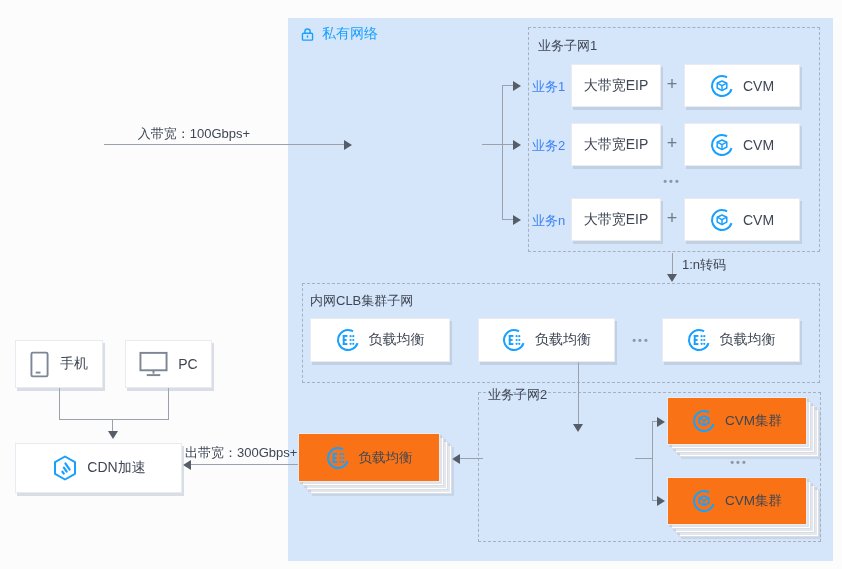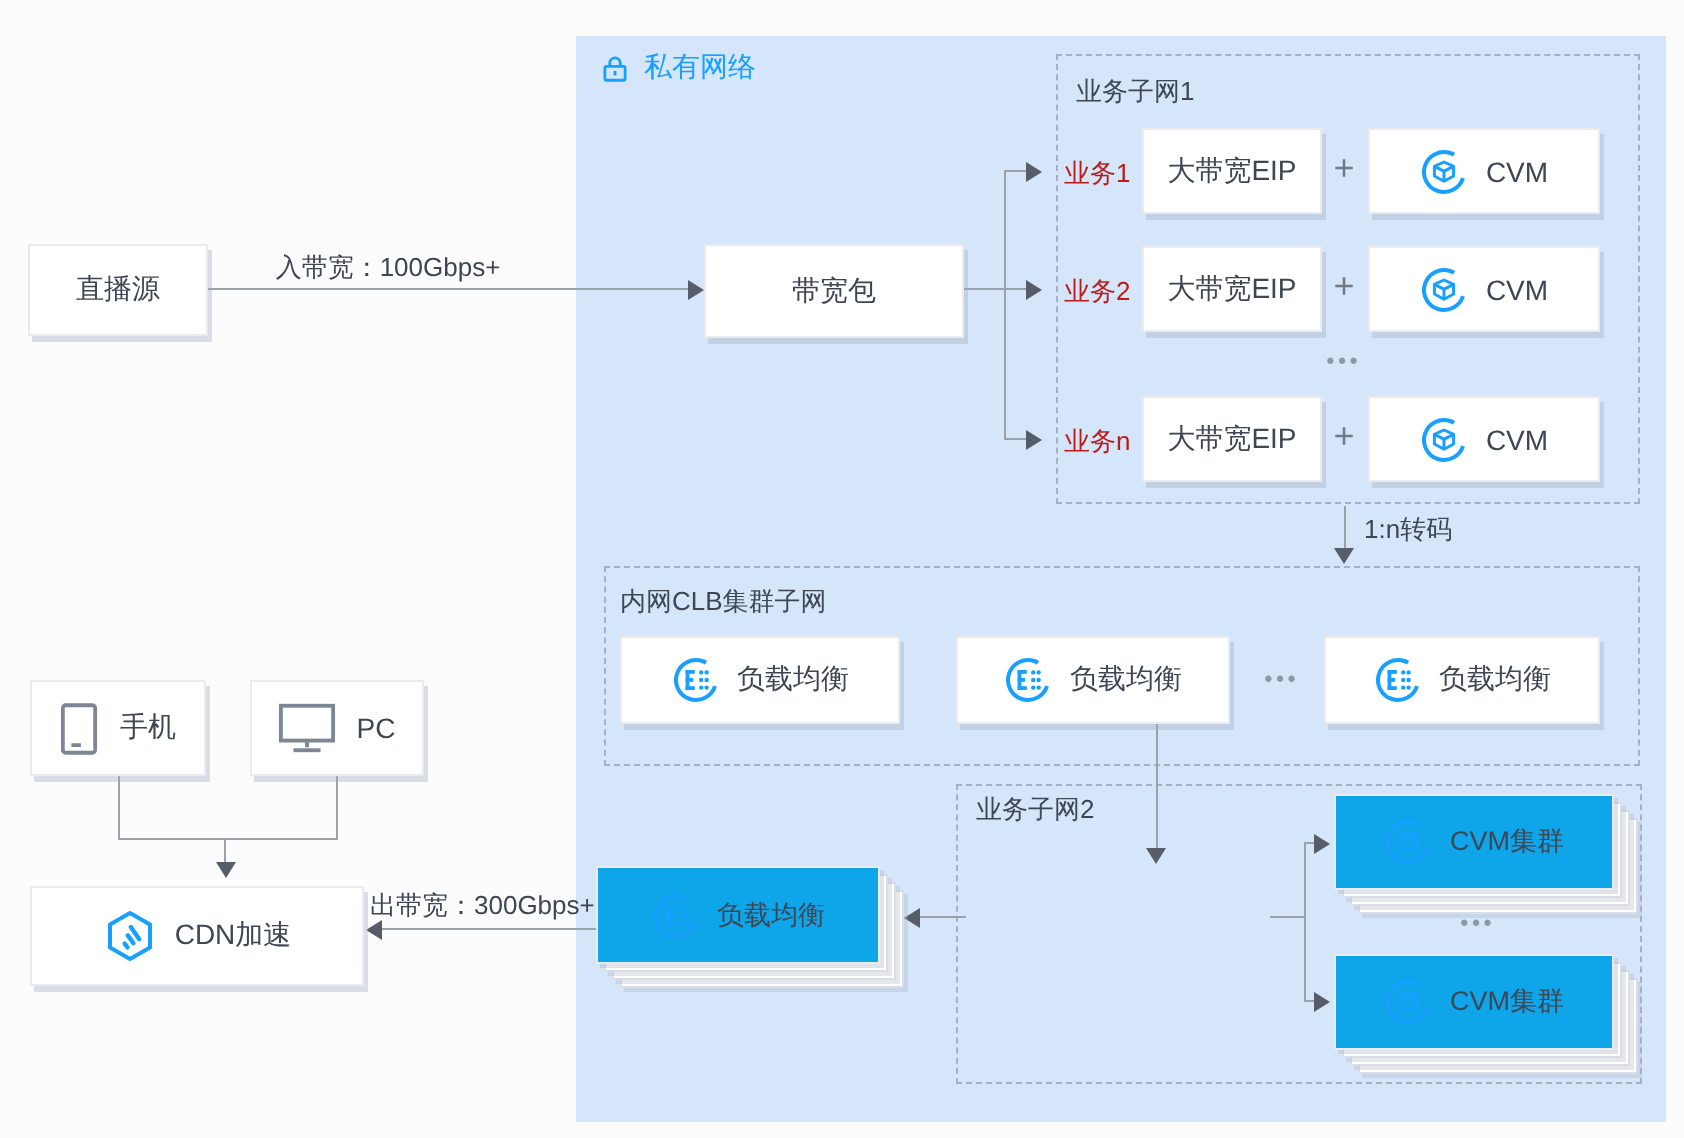--- a/index.html
+++ b/index.html
@@ -15,36 +15,36 @@
   .region-title { position:absolute; font-size:13px; color:#3e4654; }
 
   .node { position:absolute; background:#fff; border:1px solid #e9ebf0;
           box-shadow:2px 3px 0 rgba(165,175,192,.4);
           display:flex; align-items:center; justify-content:center; gap:9px;
           font-size:14px; color:#3e4654; }
 
   .stack { position:absolute; }
   .sheet { position:absolute; width:100%; height:100%; background:#fff;
            border:1px solid #d9dee6; box-shadow:2px 2px 0 rgba(165,175,192,.3); }
-  .stack-main { position:absolute; left:0; top:0; width:100%; height:100%; background:#0ea5e9;
+  .stack-main { position:absolute; left:0; top:0; width:100%; height:100%; background:#f97316;
            border:1px solid #e9ebf0; box-shadow:2px 2px 0 rgba(165,175,192,.35);
            display:flex; align-items:center; justify-content:center; gap:9px;
            font-size:13.5px; color:#3e4654;text-align:right; }
 
   .hline, .vline { position:absolute; background:#9aa1ab; }
   .hline { height:1px; } .vline { width:1px; }
 
   .arr-r,.arr-l,.arr-d { position:absolute; width:0; height:0; }
   .arr-r { border:5px solid transparent; border-right:0; border-left:8px solid #565d68; }
   .arr-l { border:5px solid transparent; border-left:0; border-right:8px solid #565d68; }
   .arr-d { border:5px solid transparent; border-bottom:0; border-top:8px solid #565d68; }
 
   .edge-label { position:absolute; font-size:13px; color:#3e4654; }
   .edge-label.muted { color:#a8b0bc; }
-  .svc-label { position:absolute; font-size:13px; color:#b91c1c; }
+  .svc-label { position:absolute; font-size:13px; color:#3b82f6; }
   .plus { position:absolute; width:22px; text-align:center; font-size:18px; color:#717a87; }
   .dots { position:absolute; width:40px; text-align:center; font-size:11px; font-weight:bold;
           color:#8f97a3; letter-spacing:2px; }
   .center-text { text-align:center; }
 </style>
 </head>
 <body>
 
 <div id="canvas">
 
@@ -60,21 +60,21 @@
     <span>私有网络</span>
   </div>
 
   <div class="region" style="left:528px;top:27px;width:292px;height:225px"></div>
   <div class="region-title" style="left:538px;top:37px">业务子网1</div>
 
   <div class="region" style="left:302px;top:283px;width:518px;height:100px"></div>
   <div class="region-title" style="left:310px;top:292px">内网CLB集群子网</div>
 
   <div class="region" style="left:478px;top:392px;width:343px;height:150px"></div>
-  <div class="region-title" style="left:488px;top:396px">业务子网2</div>
+  <div class="region-title" style="left:488px;top:386px">业务子网2</div>
 
   <div class="hline" style="left:104px;top:144px;width:240px"></div>
   <div class="arr-r" style="left:344px;top:139.5px"></div>
   <div class="edge-label center-text" style="left:104px;top:125px;width:180px">入带宽：100Gbps+</div>
 
   <div class="hline" style="left:482px;top:144px;width:20px"></div>
   <div class="vline" style="left:502px;top:85px;height:135px"></div>
   <div class="hline" style="left:502px;top:85px;width:11px"></div>
   <div class="arr-r" style="left:513px;top:80.5px"></div>
   <div class="hline" style="left:502px;top:144px;width:11px"></div>
@@ -102,27 +102,21 @@
   <div class="hline" style="left:191px;top:464px;width:107px"></div>
   <div class="arr-l" style="left:183px;top:459.5px"></div>
   <div class="edge-label" style="left:185px;top:444px">出带宽：300Gbps+</div>
 
   <div class="vline" style="left:59px;top:388px;height:31px"></div>
   <div class="vline" style="left:168px;top:388px;height:31px"></div>
   <div class="hline" style="left:59px;top:419px;width:110px"></div>
   <div class="vline" style="left:112px;top:419px;height:12px"></div>
   <div class="arr-d" style="left:107.5px;top:431px"></div>
 
-  <div class="node" style="left:14px;top:122px;width:90px;height:46px">
-    <span>直播源</span>
-  </div>
-
-  <div class="node" style="left:352px;top:122px;width:130px;height:47px">
-    <span>带宽包</span>
-  </div>
+
 
   <div class="svc-label" style="left:532px;top:78px">业务1</div>
   <div class="node sm" style="left:571px;top:64px;width:90px;height:43px">
     <span>大带宽EIP</span>
   </div>
   <div class="plus" style="left:661px;top:74px">+</div>
   <div class="node" style="left:684px;top:64px;width:116px;height:43px">
     <span style="display:flex">
       <svg width="24" height="24" viewBox="0 0 24 24" fill="none" stroke="#18a0ff">
         <circle cx="12" cy="12" r="10" stroke-width="2" stroke-dasharray="49 14" transform="rotate(18 12 12)"></circle>

